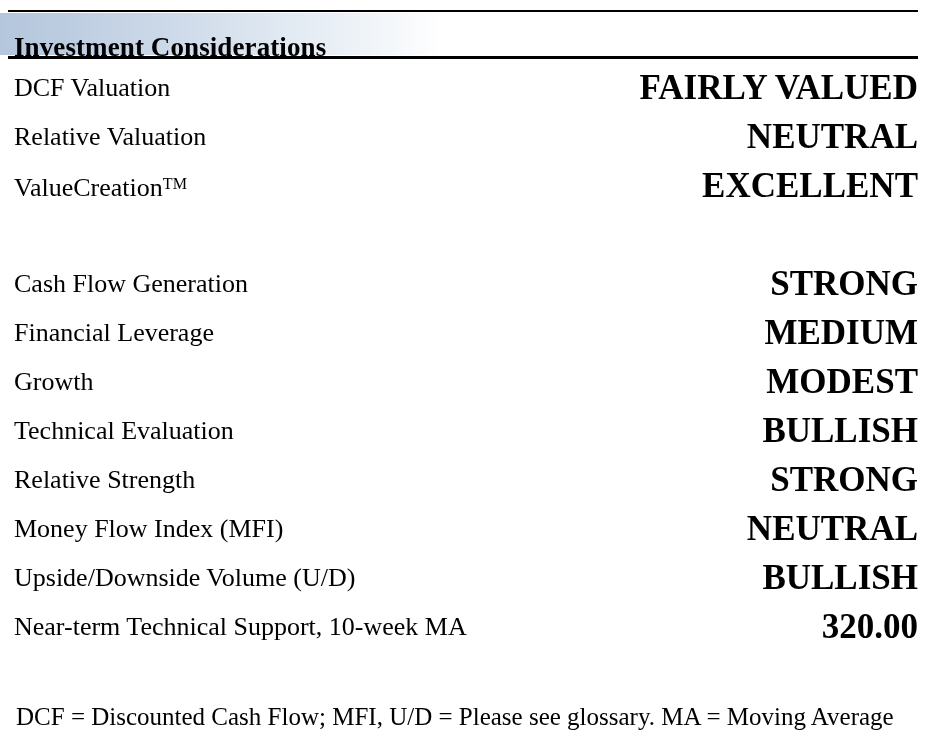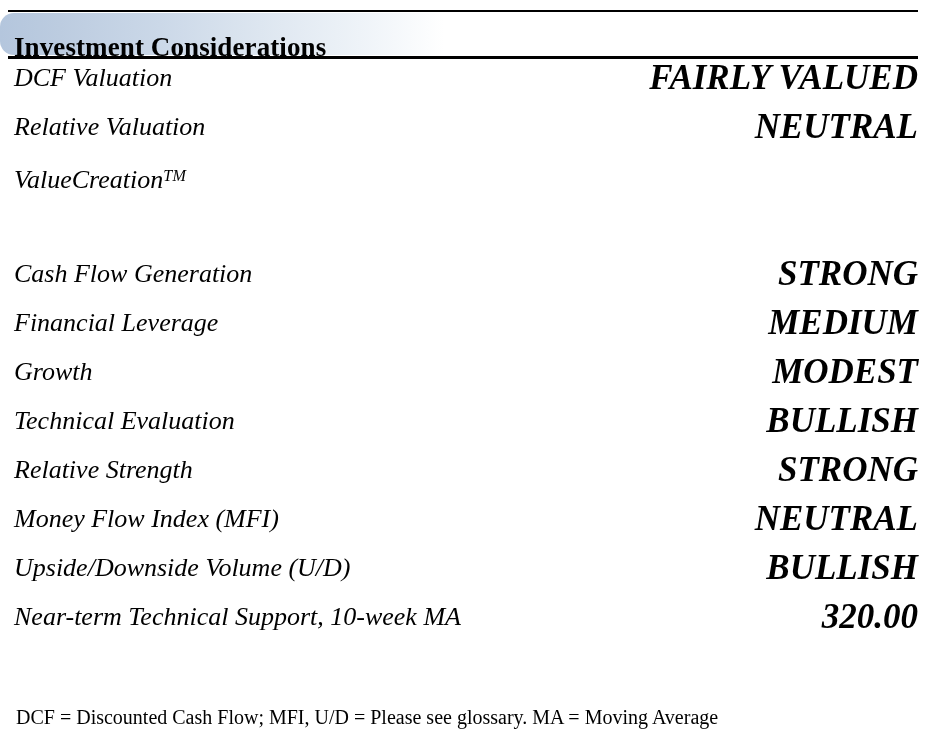--- a/index.html
+++ b/index.html
@@ -40,21 +40,20 @@
     width: 932px;
     height: 42px;
     background: linear-gradient(to right,
         #b4c6dd 0px,
         #bccce0 60px,
         #cbd8e8 160px,
         #dde6f0 260px,
         #eef3f8 360px,
         #ffffff 444px,
         #ffffff 932px);
-    border-radius: 14px;
   }
   .header-title {
     position: absolute;
     left: 14px;
     top: 18px;
     font-size: 27px;
     font-weight: bold;
     letter-spacing: 0.1px;
     line-height: 33px;
     white-space: nowrap;
@@ -74,25 +73,24 @@
   #rows {
     position: absolute;
     left: 0;
     top: 63px;
     width: 932px;
   }
   .row {
     position: relative;
     height: 49px;
     display: flex;
-    align-items: flex-start;
+    align-items: center;
     justify-content: space-between;
     padding: 0 14px 0 14px;
     box-sizing: border-box;
-    font-style: italic;
   }
   .row-label {
     font-size: 26px;
     font-weight: normal;
     line-height: 30px;
     white-space: nowrap;
   }
   .row-value {
     font-size: 35px;
     font-weight: bold;
@@ -105,21 +103,21 @@
     vertical-align: 0.42em;
     letter-spacing: 0.2px;
     margin-top: 40px;
   }
 
   
   .footnote {
     position: absolute;
     left: 16px;
     top: 706px;
-    font-size: 20px;
+    font-size: 25px;
     font-weight: normal;
     line-height: 22px;
     white-space: nowrap;
   }
 </style>
 </head>
 <body>
 
 <div id="panel">
 
@@ -135,20 +133,21 @@
       <div class="row">
         <div class="row-label">DCF Valuation</div>
         <div class="row-value">FAIRLY VALUED</div>
       </div>
       <div class="row">
         <div class="row-label">Relative Valuation</div>
         <div class="row-value">NEUTRAL</div>
       </div>
       <div class="row">
         <div class="row-label">ValueCreation<span class="tm">TM</span></div>
+        <div class="row-value">EXCELLENT</div>
       </div>
       <div class="row">
       </div>
       <div class="row">
         <div class="row-label">Cash Flow Generation</div>
         <div class="row-value">STRONG</div>
       </div>
       <div class="row">
         <div class="row-label">Financial Leverage</div>
         <div class="row-value">MEDIUM</div>

